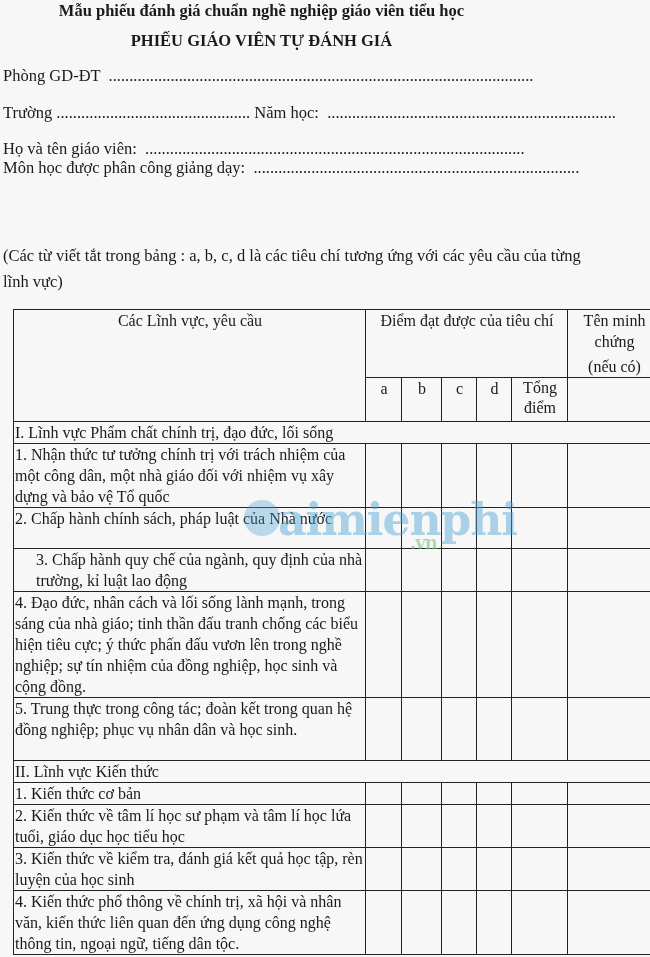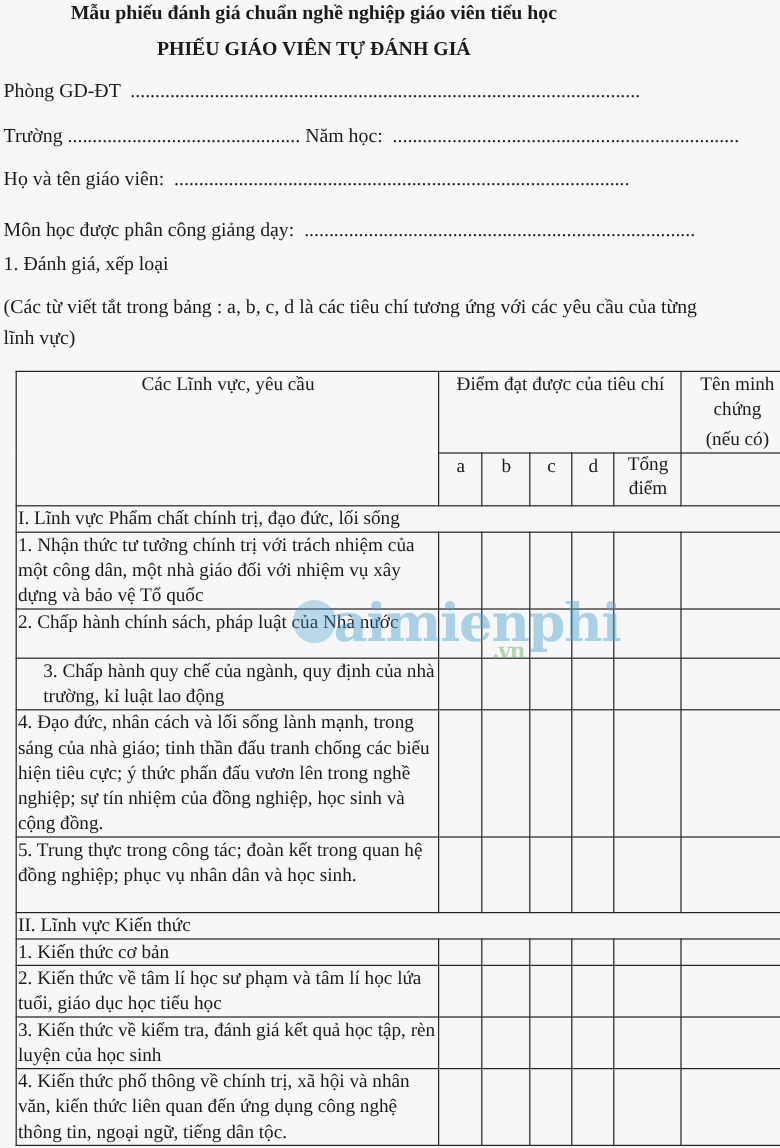--- a/index.html
+++ b/index.html
@@ -67,23 +67,22 @@
 
   <div class="title t1">Mẫu phiếu đánh giá chuẩn nghề nghiệp giáo viên tiểu học</div>
   <div class="title t2">PHIẾU GIÁO VIÊN TỰ ĐÁNH GIÁ</div>
 
   <div class="line" style="top:66px;"><span>Phòng GD-ĐT</span>  <span class="dots">.......................................................................................................</span></div>
 
   <div class="line" style="top:103px;"><span>Trường</span> <span class="dots">...............................................</span> <span>Năm học:</span>  <span class="dots">......................................................................</span></div>
 
   <div class="line" style="top:139px;"><span>Họ và tên giáo viên:</span>  <span class="dots">............................................................................................</span></div>
 
-  <div class="line" style="top:182px;"><span>Môn học được phân công giảng dạy:</span>  <span class="dots">...............................................................................</span></div>
-
-  <div class="line" style="top:210px;">1. Đánh giá, xếp loại</div>
+  <div class="line" style="top:158px;"><span>Môn học được phân công giảng dạy:</span>  <span class="dots">...............................................................................</span></div>
+
   <div class="line" style="top:246px;">(Các từ viết tắt trong bảng : a, b, c, d là các tiêu chí tương ứng với các yêu cầu của từng</div>
   <div class="line" style="top:272px;">lĩnh vực)</div>
 
   <table class="form">
     <colgroup>
       <col style="width:352px">
       <col style="width:36px">
       <col style="width:40px">
       <col style="width:35px">
       <col style="width:35px">

